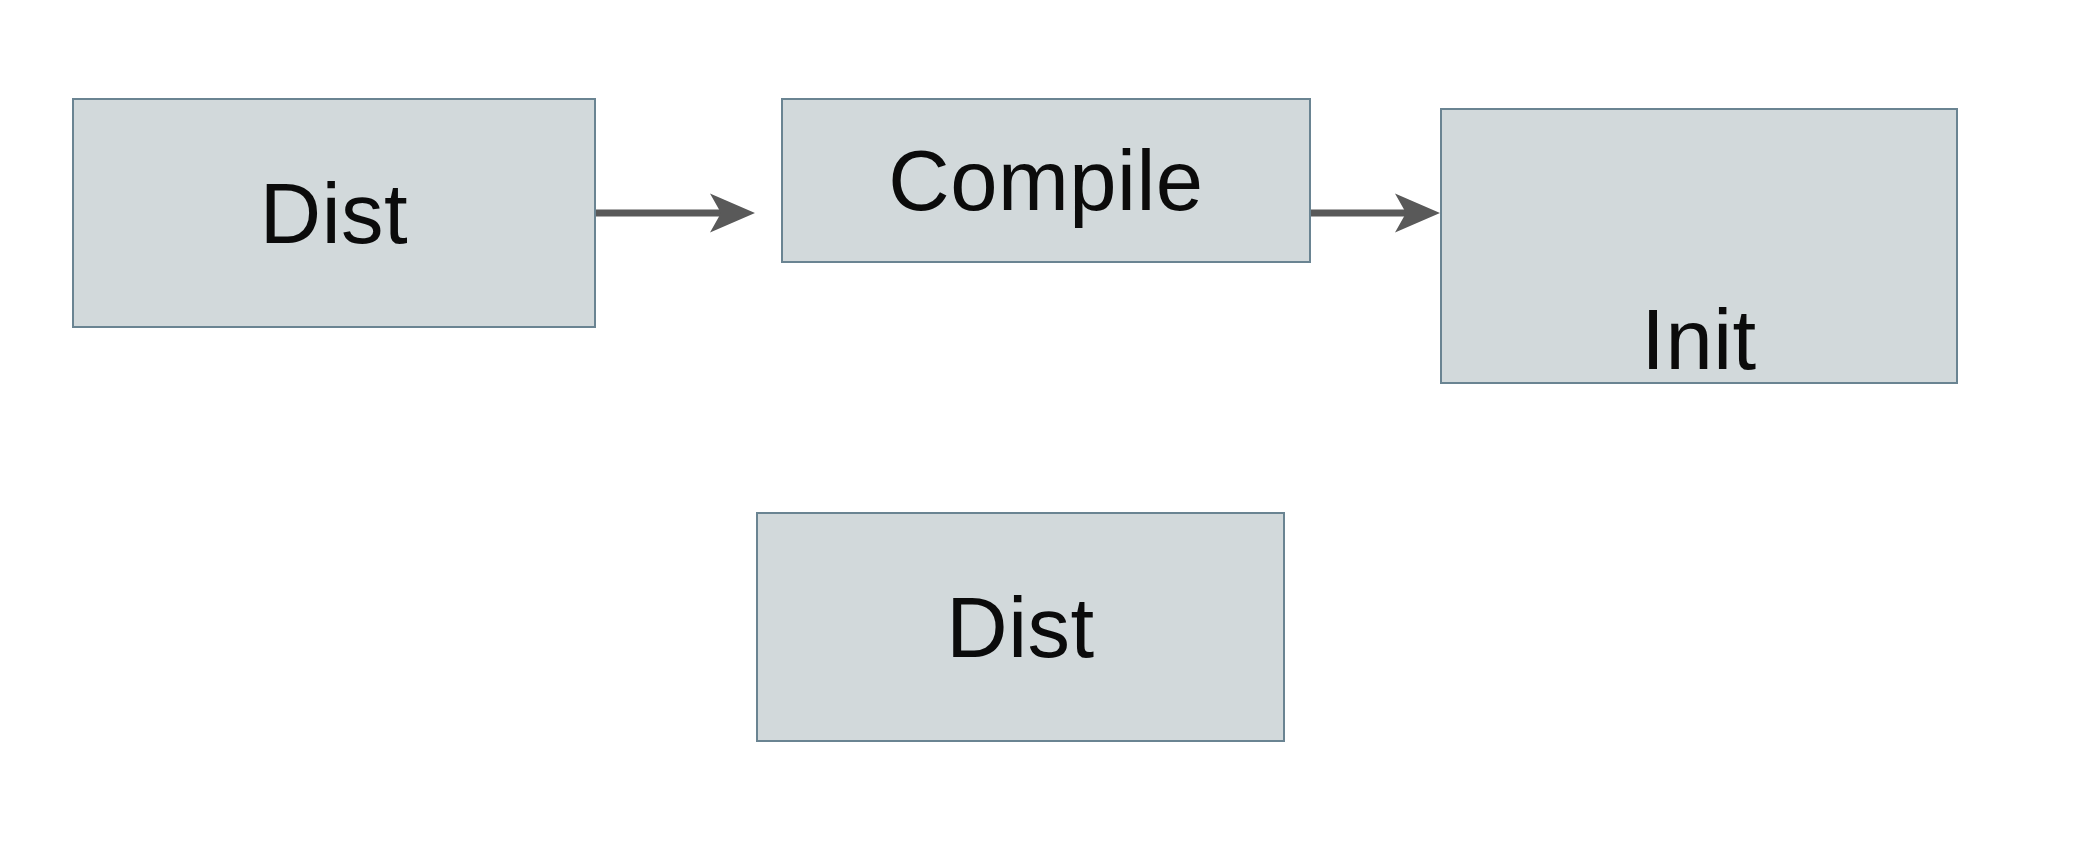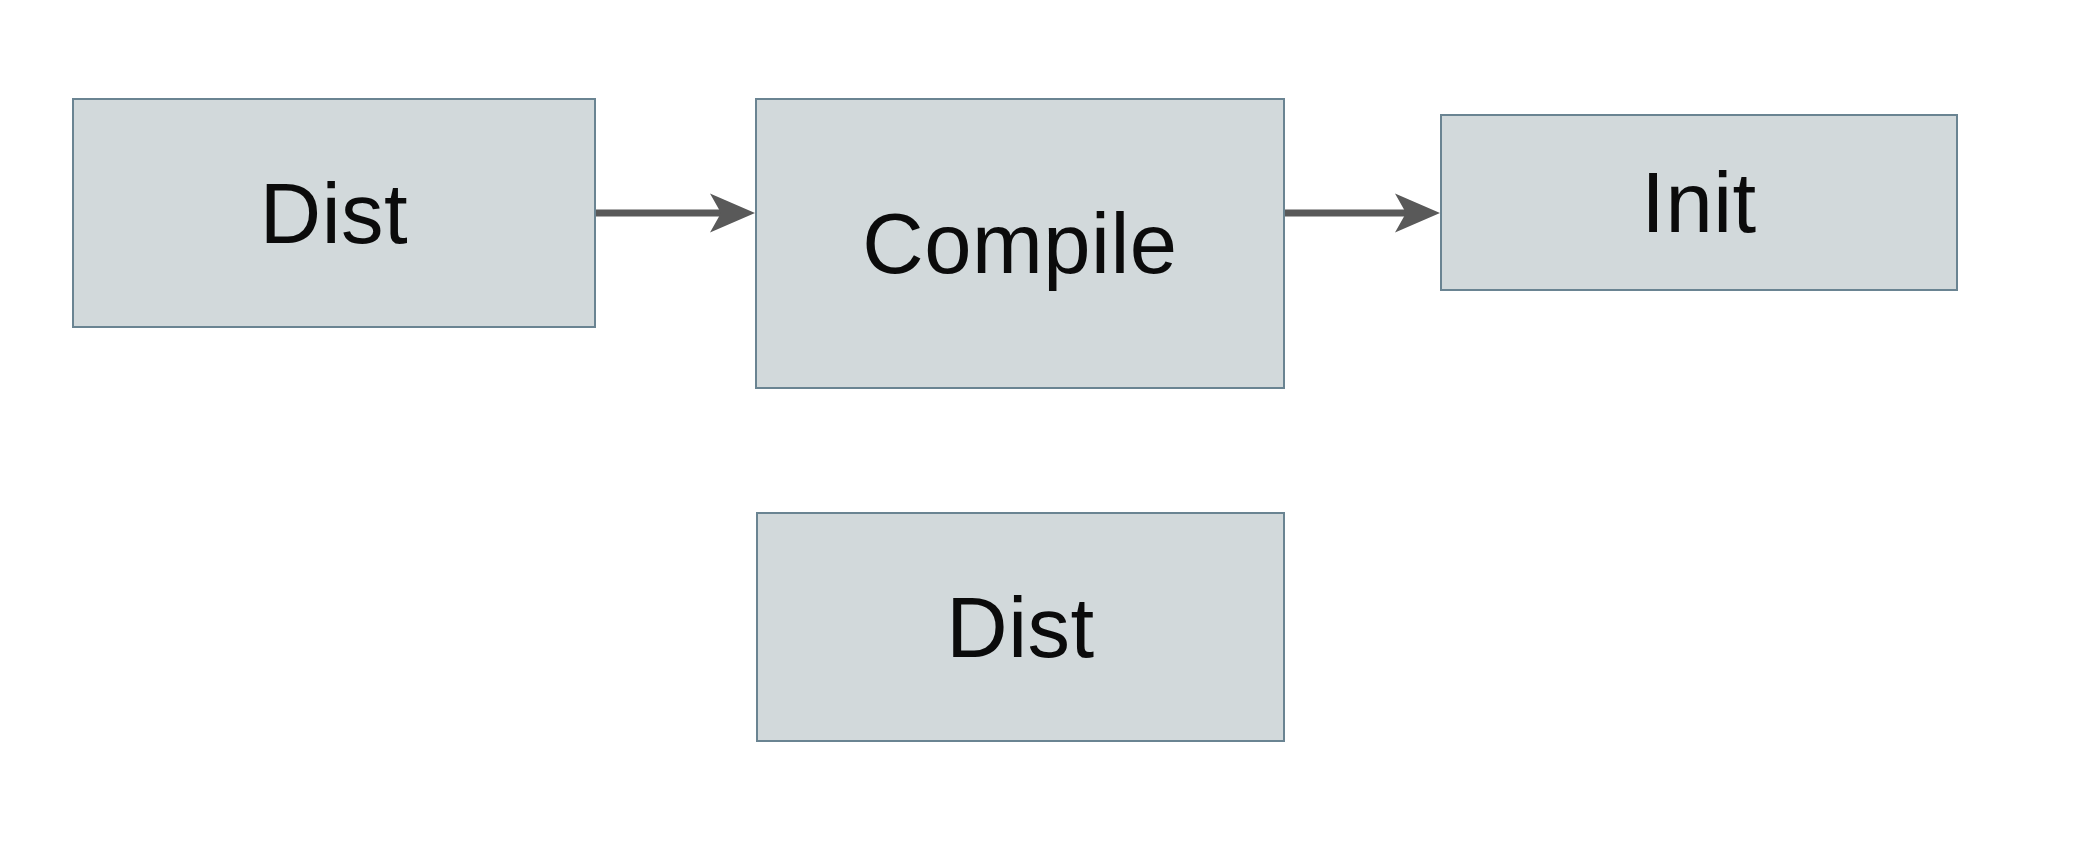--- a/index.html
+++ b/index.html
@@ -69,25 +69,25 @@
     <g>
       <line class="edge-line" x1="1285" y1="213" x2="1408" y2="213"></line>
       <polygon class="edge-head" points="1440,213 1395,193.5 1406,213 1395,232.5"></polygon>
     </g>
   </svg>
 
   <div class="node" style="left:72px; top:98px; width:524px; height:230px;">
     <span class="node-label">Dist</span>
   </div>
 
-  <div class="node" style="left:755px; top:98px; width:530px; height:291px;">
+  <div class="node" style="left:781px; top:98px; width:530px; height:165px;">
     <span class="node-label">Compile</span>
   </div>
 
-  <div class="node" style="left:1440px; top:114px; width:518px; height:177px;">
+  <div class="node" style="left:1440px; top:108px; width:518px; height:276px;align-items:flex-end;">
     <span class="node-label">Init</span>
   </div>
 
   <div class="node" style="left:756px; top:512px; width:529px; height:230px;">
     <span class="node-label">Dist</span>
   </div>
 
 </div>
 
 </body></html>

